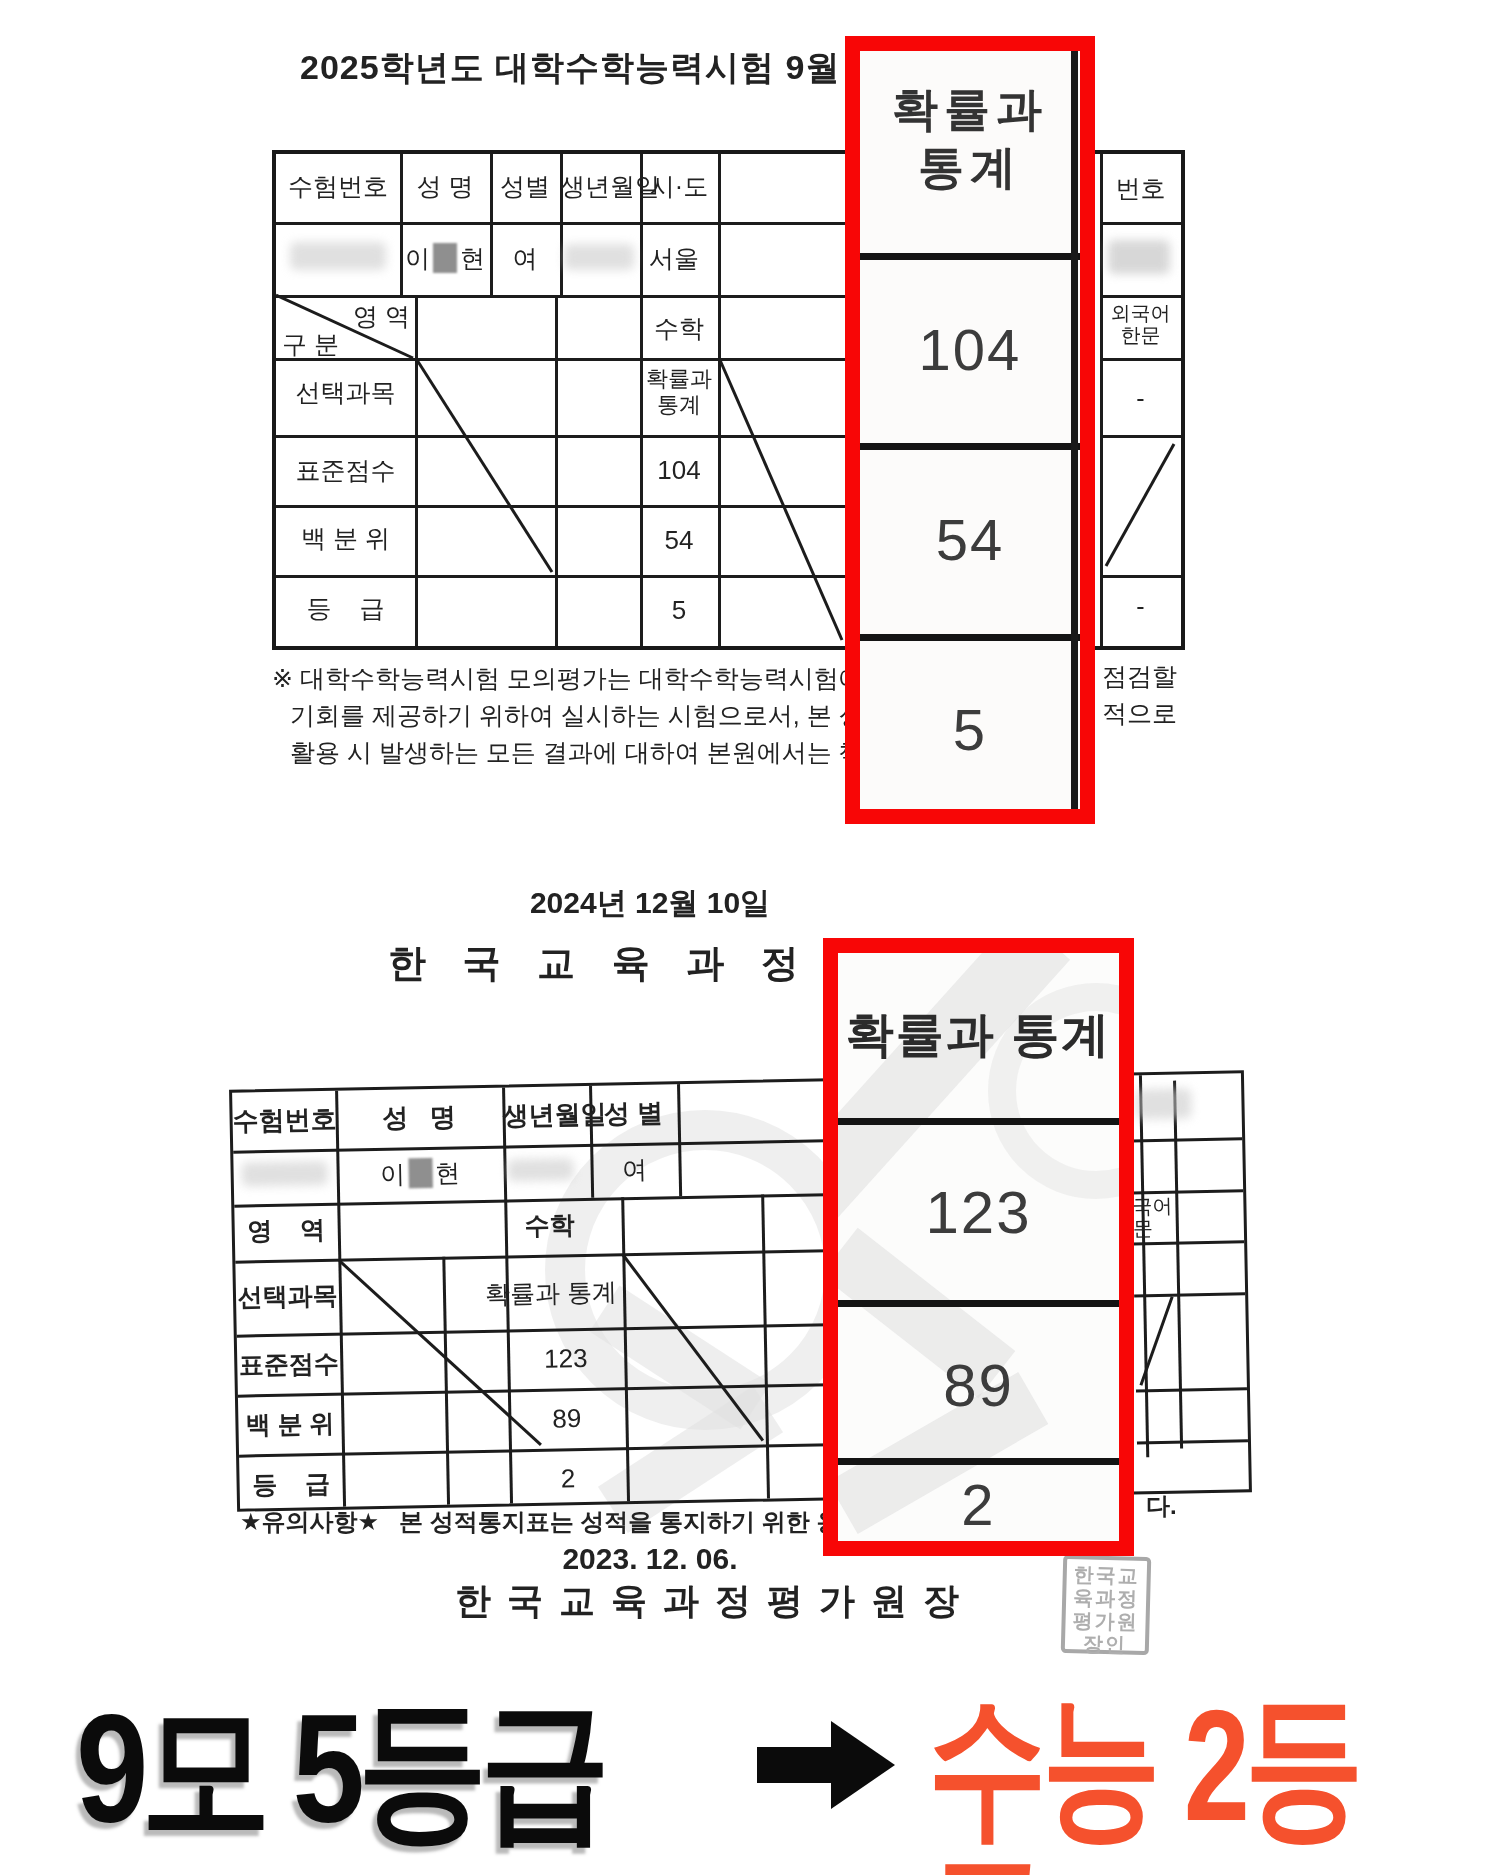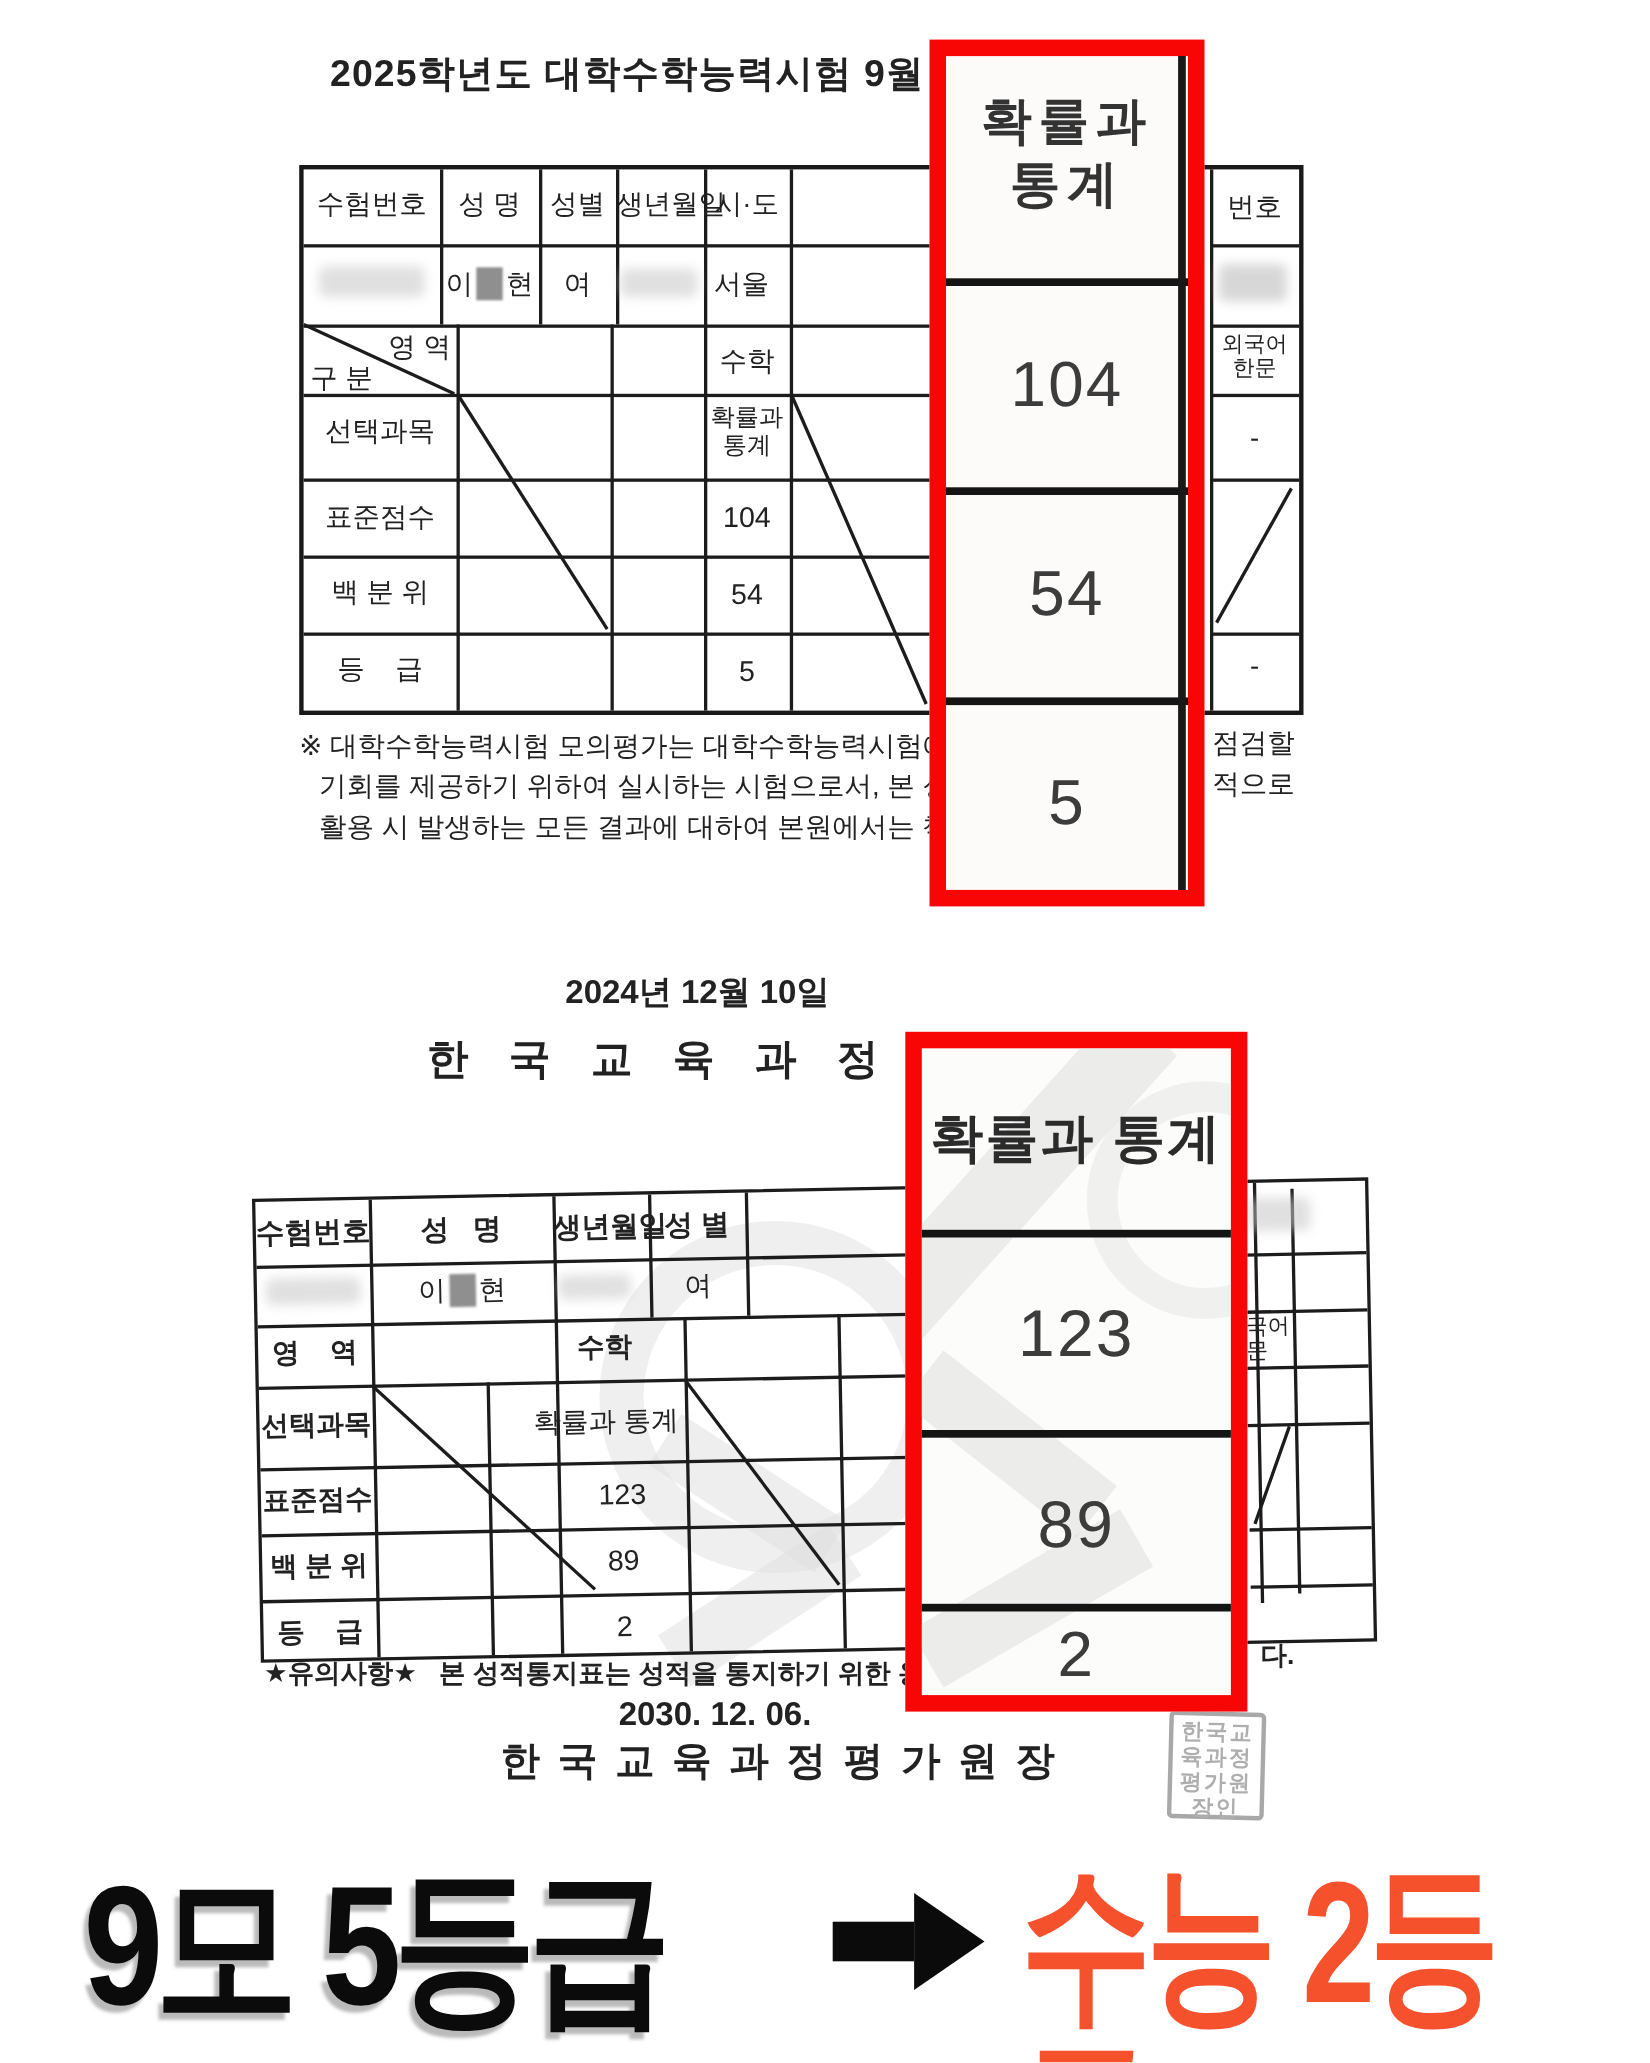--- a/index.html
+++ b/index.html
@@ -108,21 +108,21 @@
     <div class="txt ctr" style="left:824px;top:230px;width:81px;">-</div>
     <div class="txt ctr" style="left:824px;top:438px;width:81px;">-</div>
   </div>
 
   <div class="txt" style="left:272px;top:664px;">※ 대학수학능력시험 모의평가는 대학수학능력시험에 대비하</div>
   <div class="txt" style="left:290px;top:701px;">기회를 제공하기 위하여 실시하는 시험으로서, 본 성적 자료</div>
   <div class="txt" style="left:290px;top:738px;">활용 시 발생하는 모든 결과에 대하여 본원에서는 책임을 지</div>
   <div class="txt" style="left:1102px;top:662px;">점검할</div>
   <div class="txt" style="left:1102px;top:699px;">적으로</div>
 
-  <div class="txt ctr b" style="left:504px;top:886px;width:260px;font-size:30px;">2024년 12월 10일</div>
+  <div class="txt ctr b" style="left:520px;top:886px;width:260px;font-size:30px;">2024년 12월 10일</div>
   <div class="stamp1" style="left:905px;top:940px;width:102px;height:50px;">한국교육과정</div>
   <div class="txt b" style="left:388px;top:942px;font-size:38px;letter-spacing:13px;">한 국 교 육 과 정 평</div>
 
 
   <div class="sheet2" style="left:233px;top:1080px;width:1015px;height:422px;">
 
     <div class="v" style="left:103px;top:0;height:416px;"></div>
     <div class="v" style="left:270px;top:0;height:416px;"></div>
     <div class="v" style="left:357px;top:0;height:112px;"></div>
     <div class="v" style="left:445px;top:0;height:112px;"></div>
@@ -176,21 +176,21 @@
     <div class="txt ctr" style="left:270px;top:378px;width:117px;font-size:26px;">2</div>
 
     <div class="txt" style="left:898px;top:120px;font-size:20px;">국어</div>
     <div class="txt" style="left:898px;top:142px;font-size:20px;">문</div>
     <div class="smudge" style="left:903px;top:14px;width:56px;height:30px;"></div>
   </div>
 
   <div class="txt b" style="left:240px;top:1508px;font-size:24px;">★유의사항★   본 성적통지표는 성적을 통지하기 위한 용도이며, 다른 용</div>
   <div class="txt b" style="left:1146px;top:1492px;font-size:24px;">다.</div>
 
-  <div class="txt ctr b" style="left:520px;top:1542px;width:260px;font-size:30px;">2030. 12. 06.</div>
+  <div class="txt ctr b" style="left:520px;top:1542px;width:260px;font-size:30px;">2023. 12. 06.</div>
   <div class="txt b" style="left:455px;top:1580px;font-size:36px;letter-spacing:3px;">한 국 교 육 과 정 평 가 원 장</div>
   <div class="stamp2" style="left:1062px;top:1556px;width:88px;height:98px;">한국교육과정평가원장인</div>
 
   <div class="zoombox" style="left:845px;top:36px;width:250px;height:788px;">
     <div class="zhead" style="top:28px;">확률과</div>
     <div class="zhead" style="top:86px;">통계</div>
     <div class="zline" style="top:202px;"></div>
     <div class="znum" style="top:265px;">104</div>
     <div class="zline" style="top:392px;"></div>
     <div class="znum" style="top:455px;">54</div>

